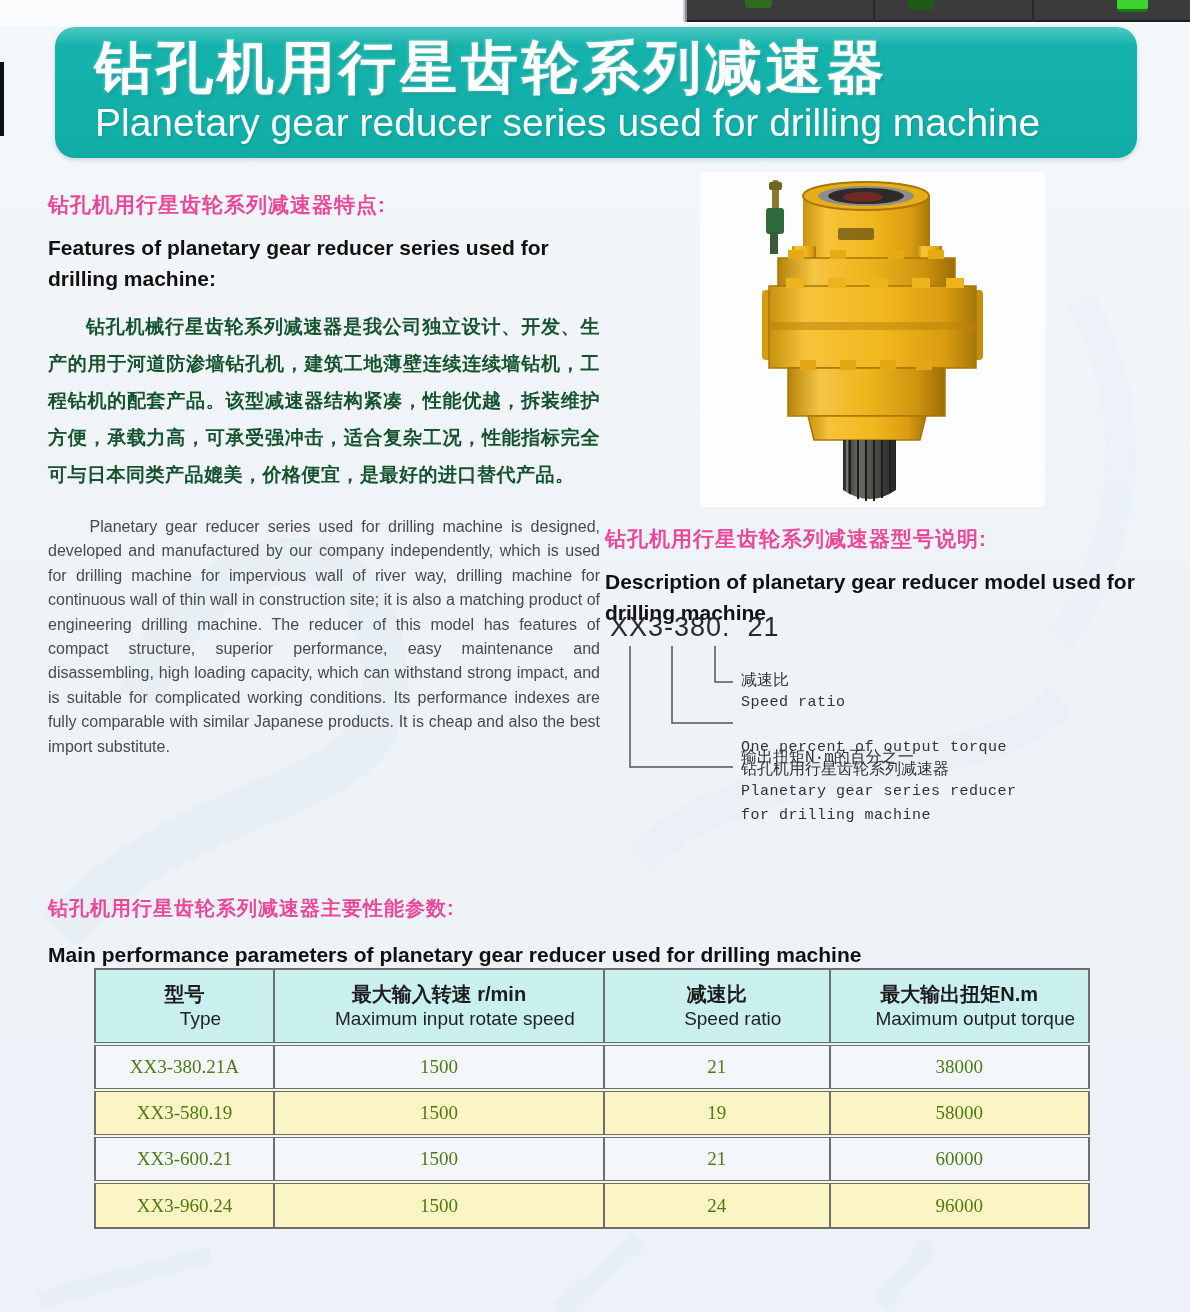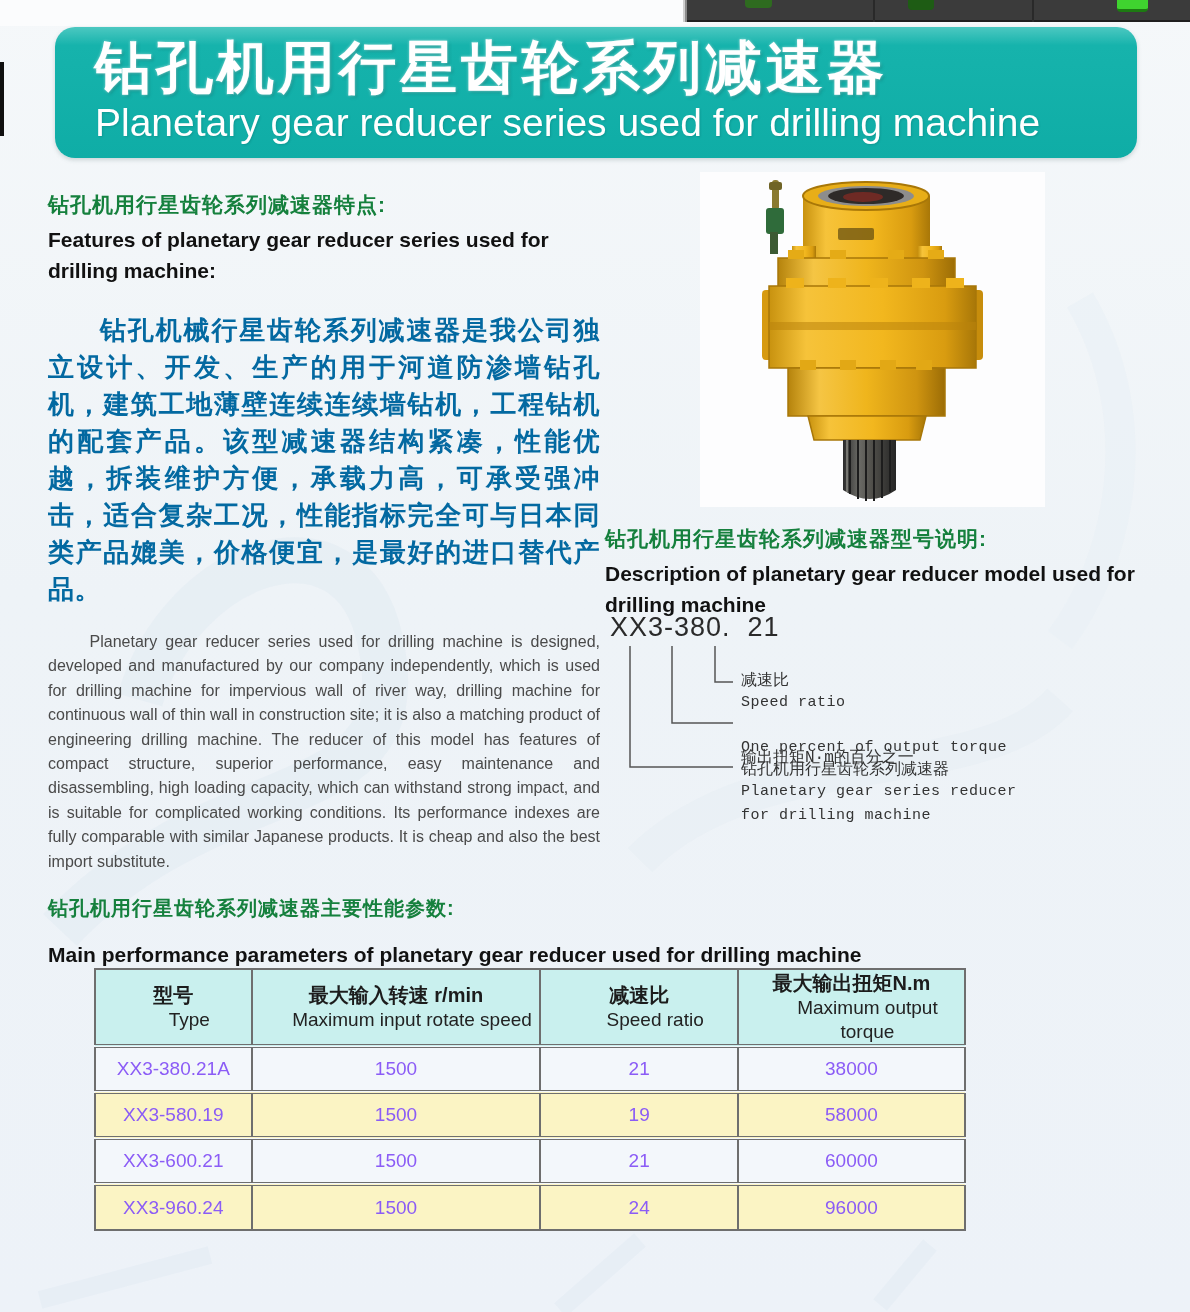--- a/index.html
+++ b/index.html
@@ -40,24 +40,24 @@
     text-shadow:0 0 3px rgba(255,255,255,.55), 2px 2px 3px rgba(0,70,70,.25);
     white-space:nowrap;
   }
   .banner-en {
     font-size:39px; color:#fff; line-height:48px; letter-spacing:0px; white-space:nowrap;
     text-shadow:1px 1px 2px rgba(0,70,70,.2);
   }
 
   
   .features { position:absolute; left:48px; top:190px; width:552px; }
-  .h-zh { font-size:21px; font-weight:bold; color:#15803d; letter-spacing:1px; line-height:30px; }
-  .h-en { font-size:21px; font-weight:bold; color:#111; line-height:31px; margin-top:4px; text-align:left; }
+  .h-zh { font-size:21px; font-weight:bold; color:#ec4899; letter-spacing:1px; line-height:30px; }
+  .h-en { font-size:21px; font-weight:bold; color:#111; line-height:31px; margin-top:12px; text-align:left; }
   .p-zh {
-    margin-top:26px; font-size:26px; font-weight:600; color:#0369a1;
+    margin-top:14px; font-size:19px; font-weight:600; color:#14532d;
     line-height:37px; text-align:justify; text-indent:2em; letter-spacing:0.5px;
   }
   .p-en {
     margin-top:22px; font-size:16px; color:#4a4a4a; line-height:24.4px;
     text-align:justify; text-indent:2.6em;
   }
 
   
   .photo { position:absolute; left:700px; top:172px; width:345px; height:335px; background:#fdfdfe; }
 
@@ -69,34 +69,34 @@
   .callout { position:absolute; left:136px; font-family:"Liberation Mono","DejaVu Sans Mono",monospace; color:#333; white-space:nowrap; }
   .callout.zh { font-size:16px; }
   .callout.en { font-size:15px; letter-spacing:0.5px; }
 
   
   .params-head { position:absolute; left:48px; top:893px; width:1000px; }
   .params-head .h-zh { font-size:20px; }
   .params-head .h-en { font-size:21px; margin-top:16px; }
 
   table.params {
-    position:absolute; left:94px; top:968px; width:872px;
+    position:absolute; left:94px; top:968px; width:996px;
     border-collapse:collapse; table-layout:fixed;
     border:2px solid #6e6e6e;
     background:#f3f7fb;
   }
   table.params col.c1 { width:18%; }
   table.params col.c2 { width:33.2%; }
   table.params col.c3 { width:22.7%; }
   table.params col.c4 { width:26.1%; }
   table.params th, table.params td {
     border-left:2px solid #6e6e6e; text-align:center; vertical-align:middle;
   }
   table.params th { background:#c9f0ee; height:75px; font-weight:normal; }
-  table.params td { height:46px; font-size:19px; color:#8b5cf6; }
+  table.params td { height:46px; font-size:19px; color:#4d7c0f;font-family:Liberation Serif, serif; }
   table.params tr.r { border-top:4px double #6f6f6f; }
   table.params tr.alt td { background:#fbf4c4; }
   .th-zh { font-size:20px; font-weight:600; color:#1c1c1c; line-height:26px; }
   .th-en { font-size:19px; color:#222; line-height:24px;padding-left:32px; }
 </style>
 </head>
 <body>
 
 <svg class="watermark" viewBox="0 0 1190 1312">
   <path d="M60,930 C 220,760 420,820 380,640 C 350,500 180,560 140,700" fill="none" stroke="#e2ebf2" stroke-width="46" opacity="0.55"></path>

